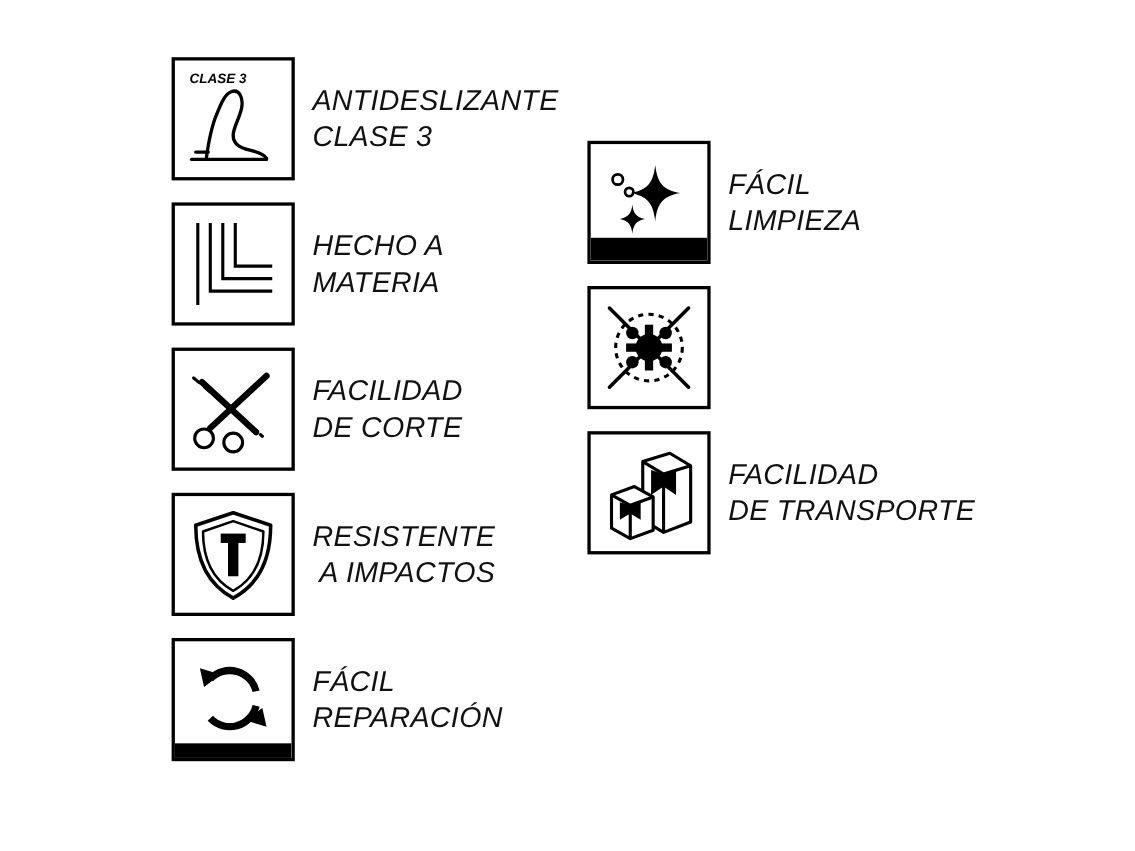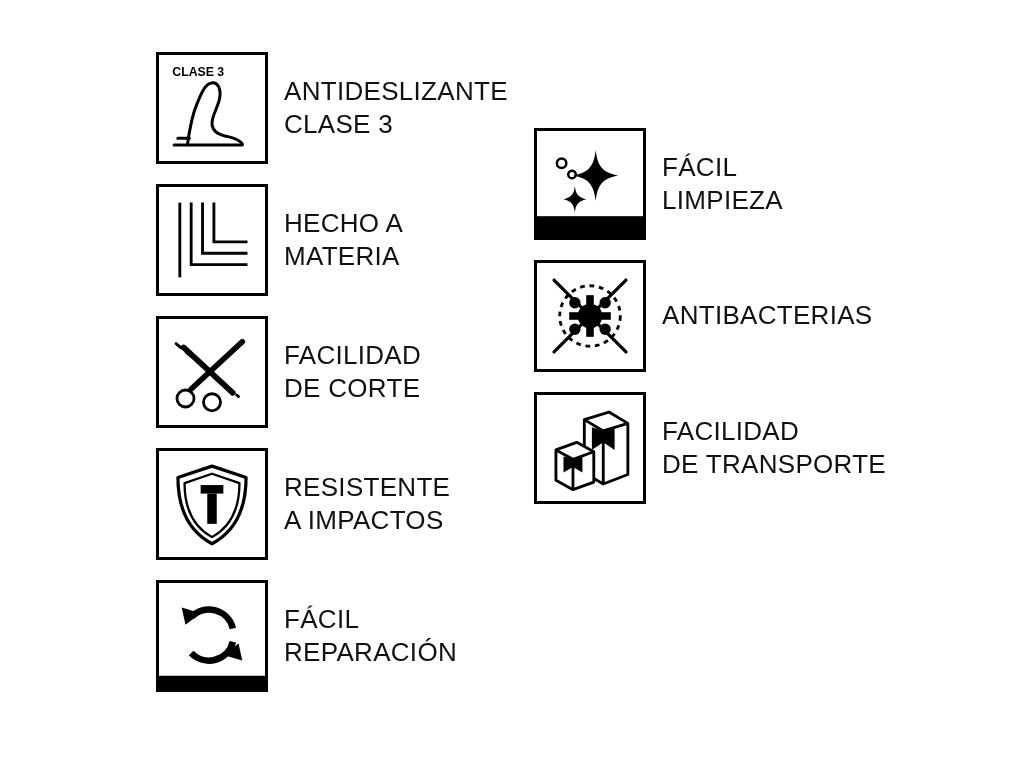--- a/index.html
+++ b/index.html
@@ -18,20 +18,21 @@
 
   .board {
     position: absolute;
     left: 0; top: 0;
     width: 1032px;
     height: 774px;
   }
 
   .column {
     position: absolute;
+    font-style: italic;
   }
   .col-left  { left: 156px; top: 52px;  width: 420px; }
   .col-right { left: 534px; top: 128px; width: 430px; }
 
   .feature {
     display: flex;
     align-items: center;
     margin-bottom: 18px;
   }
 
@@ -57,21 +58,21 @@
     letter-spacing: 0.3px;
     color: #111111;
     white-space: pre-line;
     font-weight: 400;
   }
 
   
   .col-left .feature:nth-child(1) { margin-bottom: 20px; }
   .col-left .feature:nth-child(2) { margin-bottom: 20px; }
   .col-left .feature:nth-child(3) { margin-bottom: 20px; }
-  .col-left .feature:nth-child(4) { margin-bottom: 20px; }
+  .col-left .feature:nth-child(4) { margin-bottom: 20px; text-align: right; }
   .col-left .feature:nth-child(5) { margin-bottom: 0; }
 
   .col-right .feature { margin-bottom: 20px; }
   .col-right .feature:last-child { margin-bottom: 0; }
 </style>
 </head>
 <body>
 
 <div class="board">
 
@@ -183,21 +184,20 @@
             <rect x="52" y="66" width="8" height="12"></rect>
             <rect x="34" y="52" width="12" height="8"></rect>
             <rect x="66" y="52" width="12" height="8"></rect>
           </g>
           <g stroke="#000" stroke-width="3.4" stroke-linecap="round">
             <path d="M18 18 L94 94"></path>
             <path d="M94 18 L18 94"></path>
           </g>
         </svg>
       </div>
-      <div class="label">ANTIBACTERIAS</div>
     </div>
 
 
     <div class="feature">
       <div class="icon-box">
         <svg viewBox="0 0 112 112" xmlns="http://www.w3.org/2000/svg">
           <g stroke="#000" stroke-width="3" stroke-linejoin="round">
             <polygon points="50,26 76,18 96,30 96,84 70,94 50,82" fill="#fff"></polygon>
             <polyline points="50,26 70,38 96,30" fill="none"></polyline>
             <polyline points="70,38 70,94" fill="none"></polyline>

